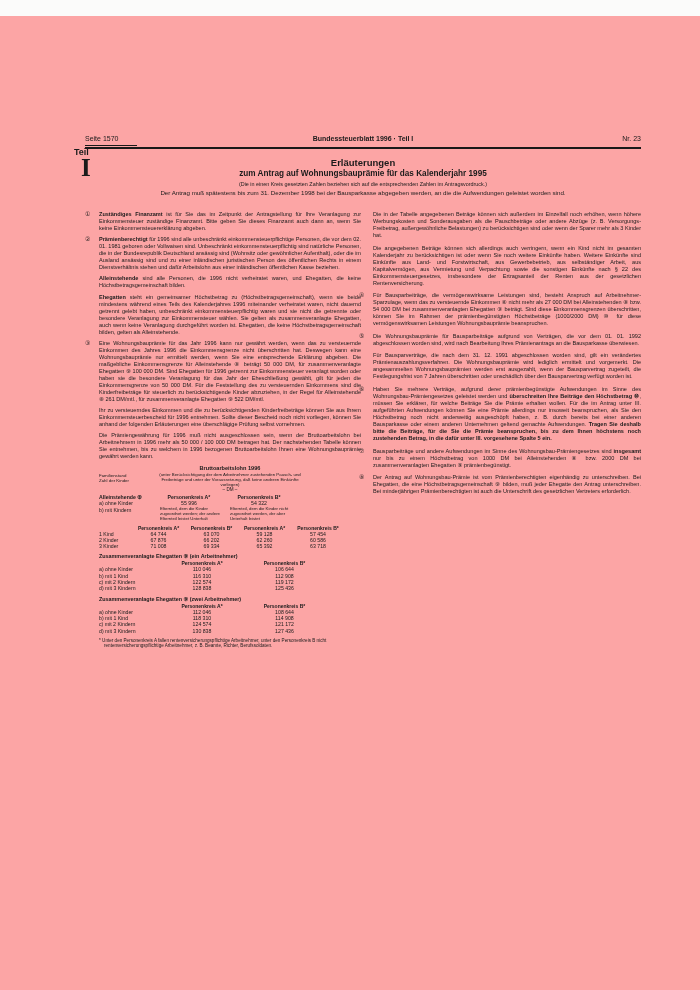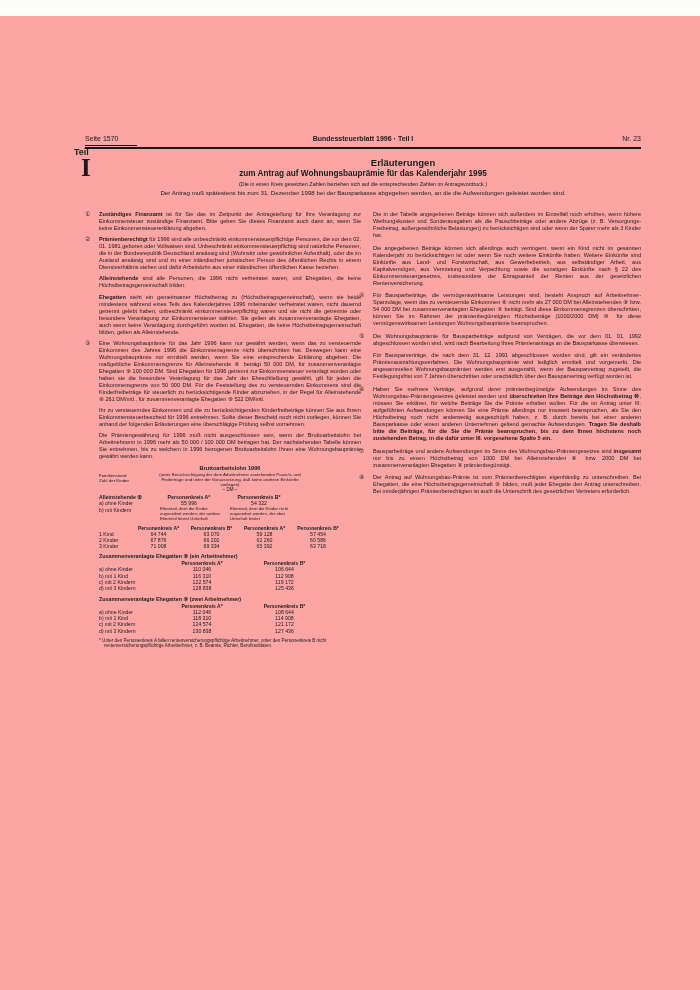--- a/index.html
+++ b/index.html
@@ -14,21 +14,21 @@
   .doc-header .hc{position:absolute;left:0;width:556px;text-align:center;top:0;font-weight:bold;}
   .doc-header .hr{position:absolute;right:0;top:0;}
   .rule-short{position:absolute;left:85px;top:128.6px;width:52px;height:1.1px;background:#191919;}
   .rule-main{position:absolute;left:85px;top:130.8px;width:556px;height:1.8px;background:#191919;}
 
   .teil{position:absolute;left:74px;top:131px;font-size:9px;font-weight:bold;}
   .teil-bar{position:absolute;left:81px;top:139px;font-family:"Liberation Serif",serif;
             font-weight:bold;font-size:25px;line-height:25px;}
 
   
-  .t1{position:absolute;left:85px;top:141px;width:556px;text-align:center;font-size:9.5px;font-weight:bold;margin-left:40px;}
+  .t1{position:absolute;left:85px;top:141px;width:556px;text-align:center;font-size:9.5px;font-weight:bold;}
   .t2{position:absolute;left:85px;top:153px;width:556px;text-align:center;font-size:8.2px;font-weight:bold;}
   .t3{position:absolute;left:85px;top:164.5px;width:556px;text-align:center;font-size:5.4px;}
   .t4{position:absolute;left:85px;top:172.5px;width:556px;text-align:center;font-size:6.2px;}
 
   
   #col-left{position:absolute;left:85px;top:195px;width:276px;}
   #col-right{position:absolute;left:359px;top:195px;width:282px;}
   .para{display:flex;margin-bottom:4.2px;}
   #col-right .para{margin-bottom:5.6px;}
   .para .num{width:14px;flex:none;font-size:6px;line-height:7px;}

